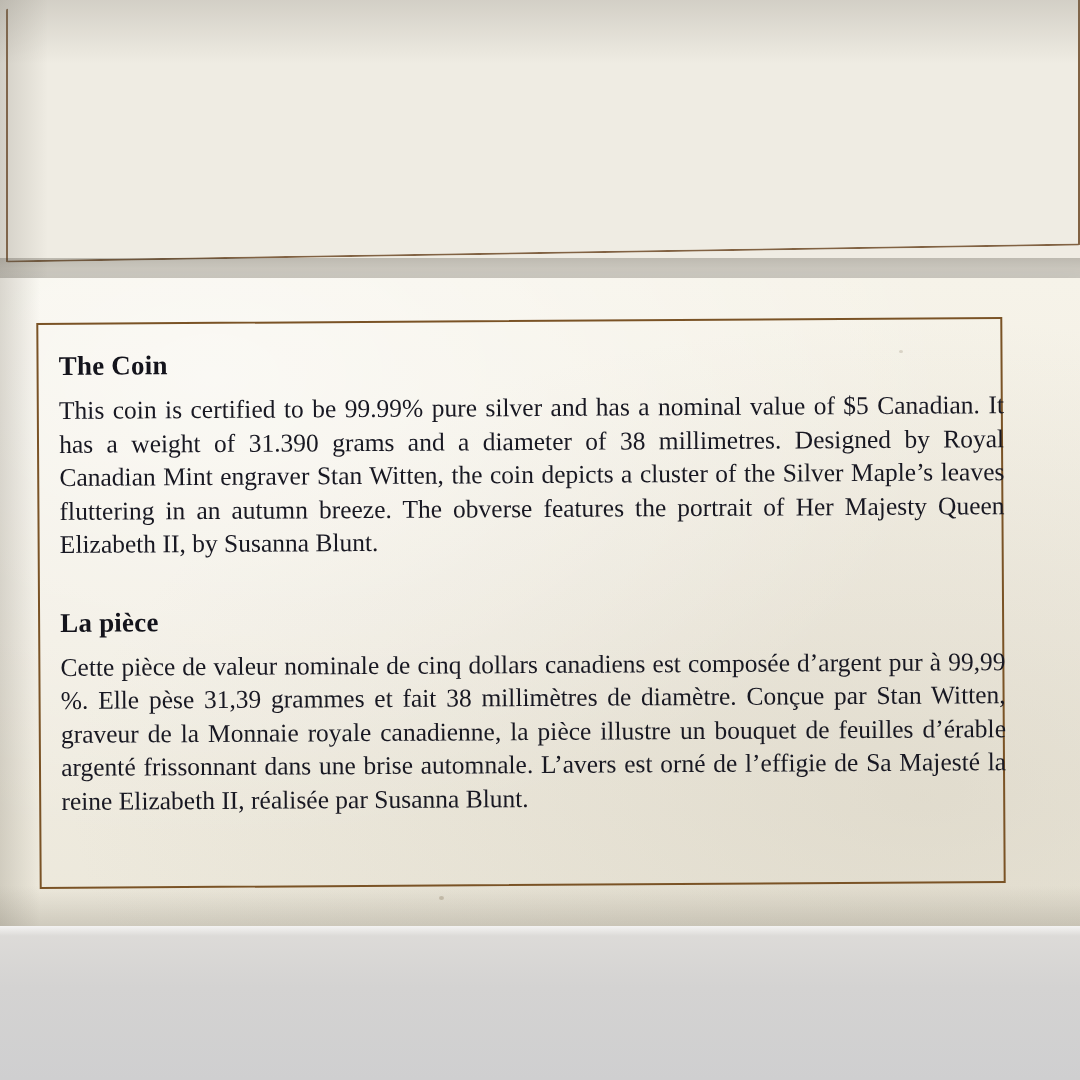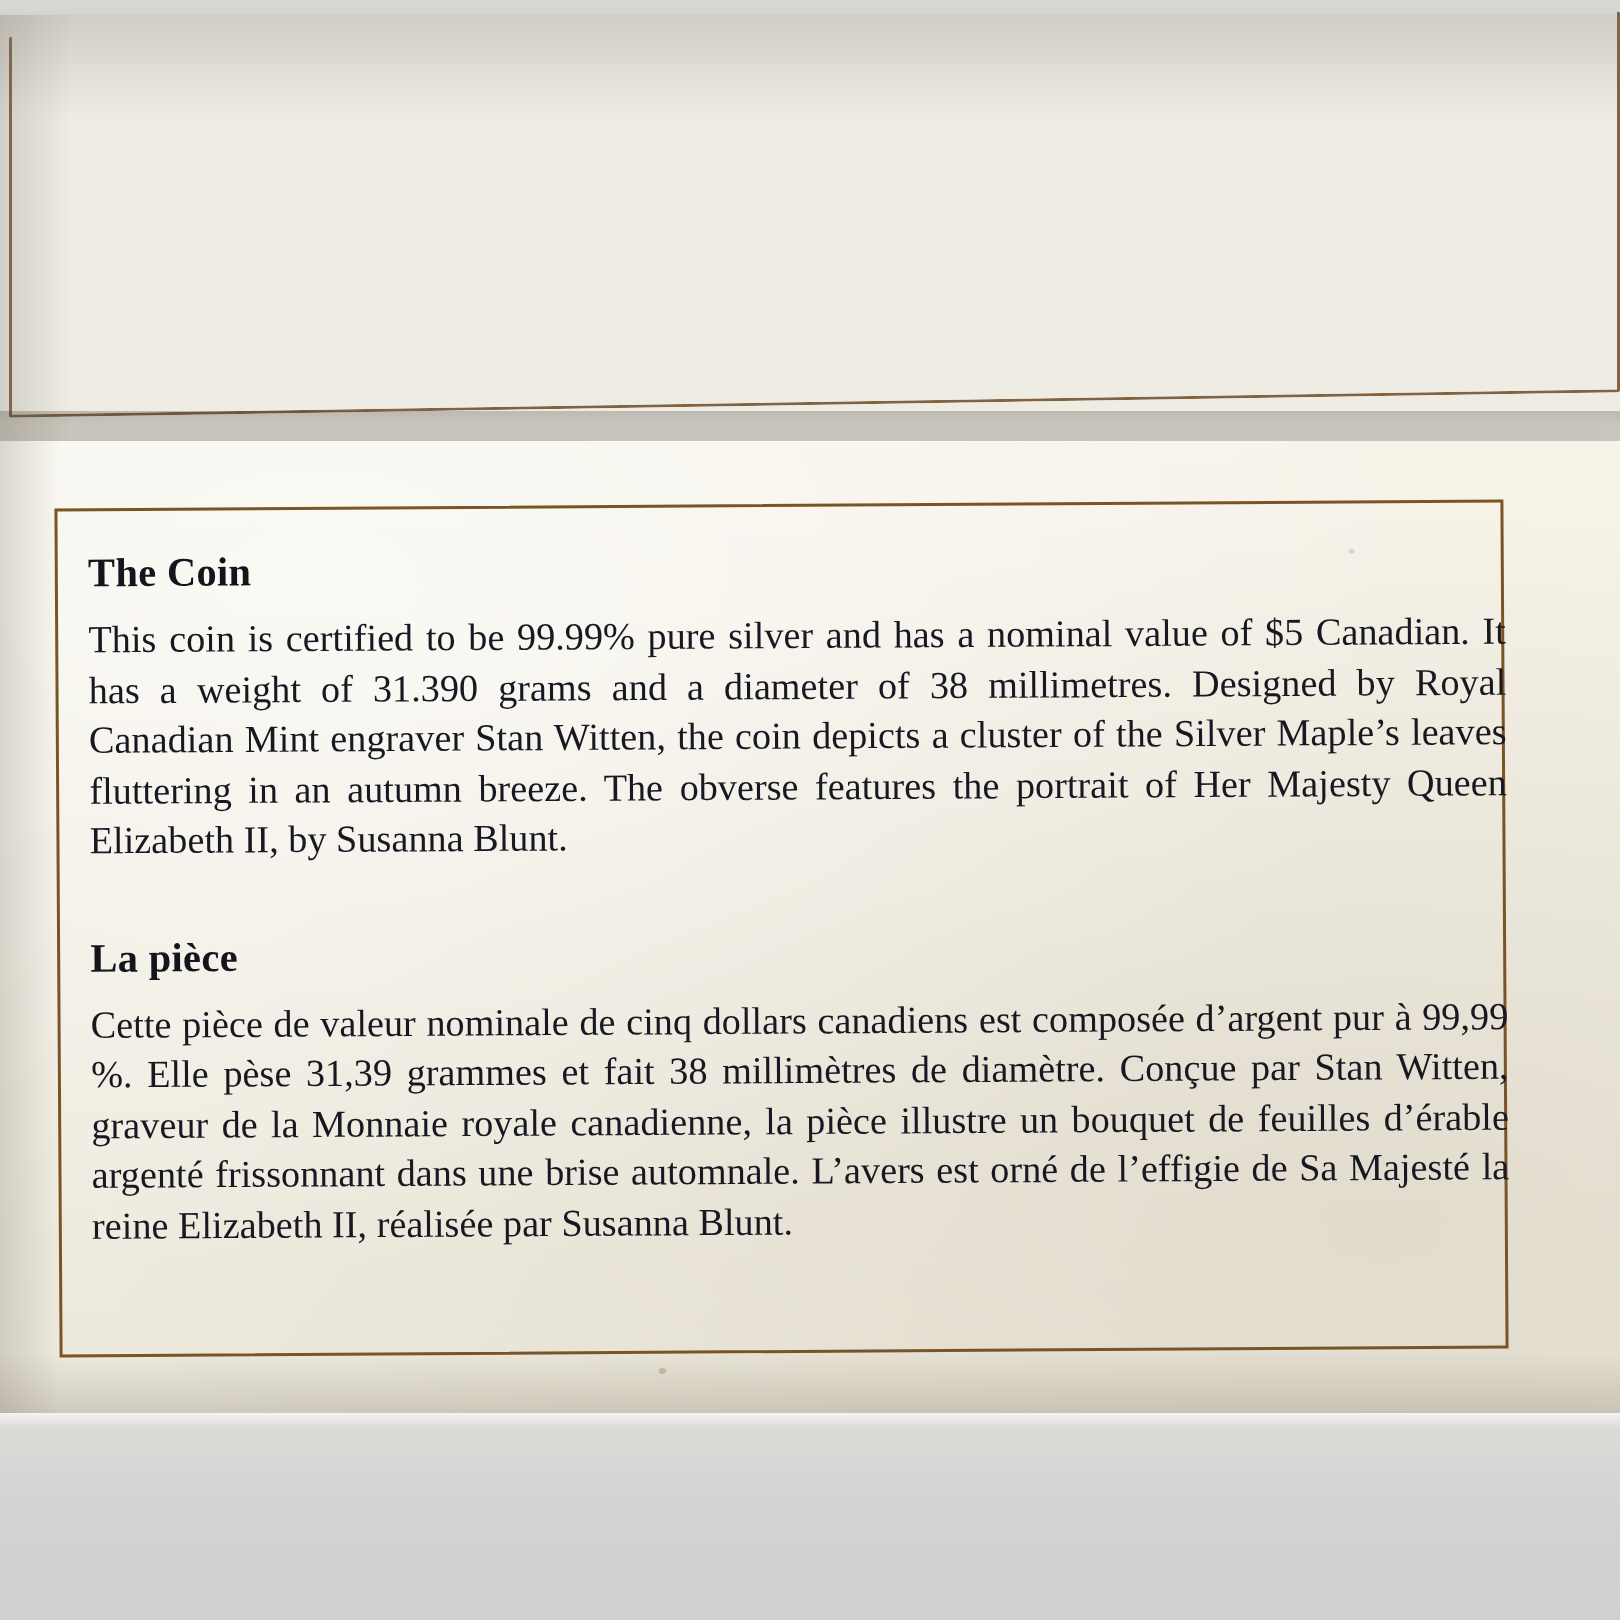--- a/index.html
+++ b/index.html
@@ -12,21 +12,20 @@
     overflow: hidden;
     background: #d8d8d6;
     font-family: "Liberation Serif", serif;
   }
 
   .scene {
     position: relative;
     width: 1080px;
     height: 1012px;
     background: linear-gradient(180deg, #e4e3df 0%, #dcdbd7 60%, #d2d2d2 100%);
-    margin-top: 16px;
   }
 
   
   .panel-back {
     position: absolute;
     left: -12px;
     top: -6px;
     width: 1104px;
     height: 300px;
     background: #efece3;

